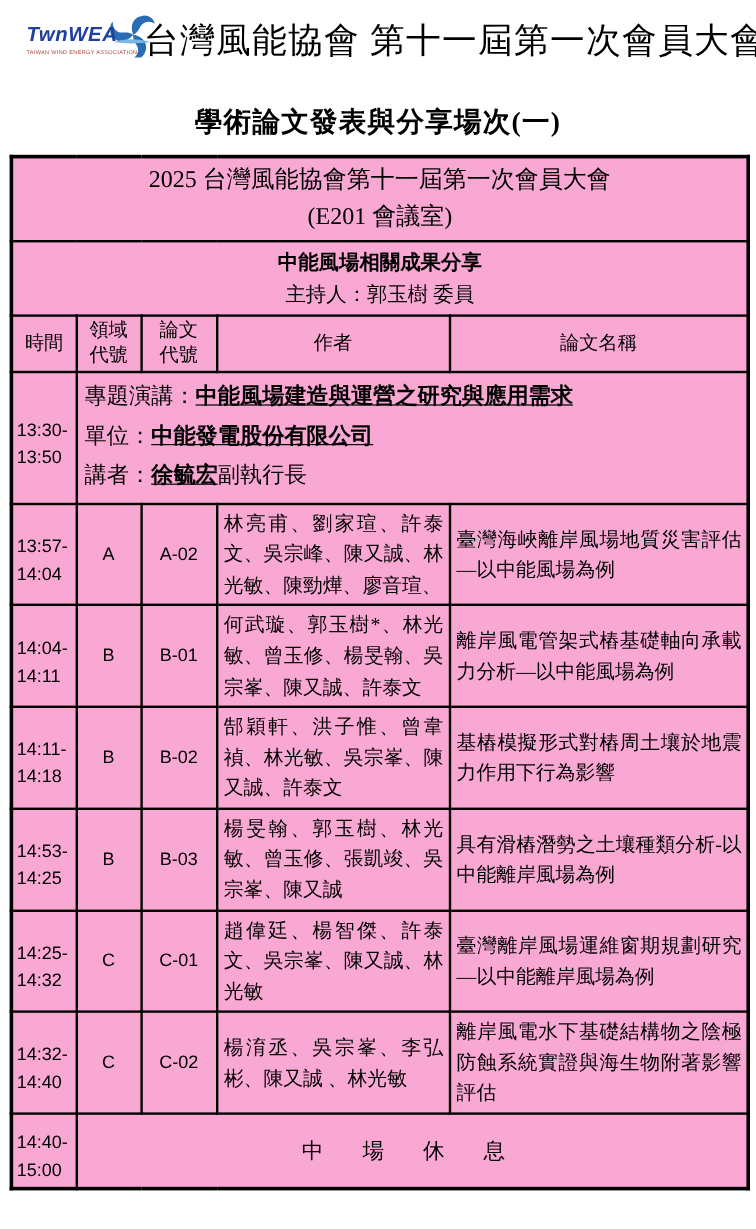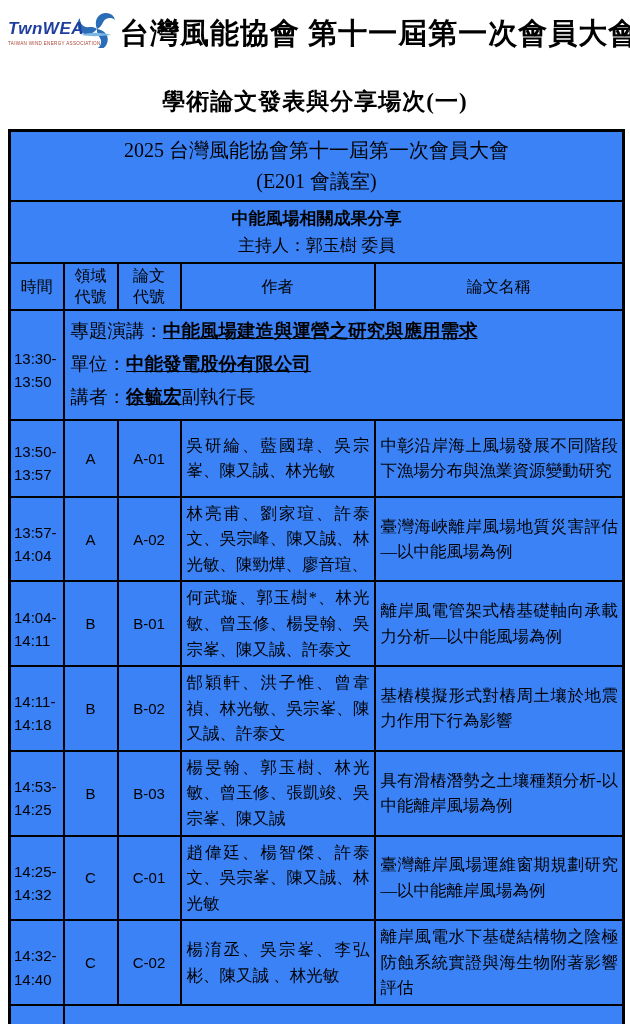--- a/index.html
+++ b/index.html
@@ -10,53 +10,53 @@
     font-family: "Liberation Serif", "DejaVu Serif", serif;
     color: #000;
     position: relative;
     overflow: hidden;
   }
   .page { width: 630px; height: 1024px; padding: 6px 8px 0 8px; position: relative; }
 
   
   .hdr { position: relative; height: 66px; }
   .logo {
-    position: absolute; left: 0; top: 4px; width: 118px;
+    position: absolute; left: 14px; top: 4px; width: 118px;
   }
   .logo-row { display: flex; align-items: center; }
   .wordmark {
     font-family: "Liberation Sans", sans-serif;
     font-weight: bold; font-style: italic;
     font-size: 17px; color: #1e3f9e; letter-spacing: 0.5px;
     position: relative; z-index: 2;
   }
   .pinwheel { width: 38px; height: 38px; margin-left: -6px; flex: 0 0 auto; }
   .logo-tagline {
     font-family: "Liberation Sans", sans-serif;
     font-size: 4.6px; color: #a84438; letter-spacing: 0.3px;
     margin-top: -7px; white-space: nowrap;
   }
   .main-title {
     text-align: center; padding-left: 112px;
-    font-size: 29px; font-weight: bold; letter-spacing: 1px;
+    font-size: 29px; font-weight: normal; letter-spacing: 1px;
     padding-top: 8px; white-space: nowrap;
   }
   .sub-title {
     text-align: center; font-size: 23px; font-weight: bold;
     margin: 14px 0 12px 0; letter-spacing: 1px;
   }
 
   
   table.sched {
     width: 614px; border-collapse: collapse;
     border: 3px solid #000; table-layout: fixed;
   }
   table.sched td, table.sched th {
     border: 2px solid #000; vertical-align: middle;
-    font-weight: normal; background: #3b82f6;
+    font-weight: normal; background: #f9a8d4;
   }
   col.c-time  { width: 54px; }
   col.c-area  { width: 54px; }
   col.c-code  { width: 63px; }
   col.c-auth  { width: 194px; }
   col.c-title { width: 249px; }
 
   .tbl-title-cell { height: 70px; text-align: center; font-weight: bold; font-size: 20px; line-height: 1.55; }
   .session-cell   { height: 57px; text-align: center; font-size: 17px; line-height: 1.6; padding: 3px 0; }
   .session-name   { font-weight: bold; }
@@ -144,28 +144,20 @@
 13:50</td>
         <td class="kn-cell" colspan="4">
           <div class="kn-line"><span>專題演講：</span><span class="kn-bold">中能風場建造與運營之研究與應用需求</span><span></span></div>
           <div class="kn-line"><span>單位：</span><span class="kn-bold">中能發電股份有限公司</span><span></span></div>
           <div class="kn-line"><span>講者：</span><span class="kn-bold">徐毓宏</span><span>副執行長</span></div>
         </td>
       </tr>
     </tbody>
     <tbody id="data-rows">
         <tr class="datarow">
-    <td class="time">13:50-
-13:57</td>
-    <td class="area">A</td>
-    <td class="code">A-01</td>
-    <td class="authors">吳研綸、藍國瑋、吳宗峯、陳又誠、林光敏</td>
-    <td class="ptitle">中彰沿岸海上風場發展不同階段下漁場分布與漁業資源變動研究</td>
-  </tr>
-        <tr class="datarow">
     <td class="time">13:57-
 14:04</td>
     <td class="area">A</td>
     <td class="code">A-02</td>
     <td class="authors">林亮甫、劉家瑄、許泰文、吳宗峰、陳又誠、林光敏、陳勁燁、廖音瑄、</td>
     <td class="ptitle">臺灣海峽離岸風場地質災害評估—以中能風場為例</td>
   </tr>
         <tr class="datarow">
     <td class="time">14:04-
 14:11</td>

